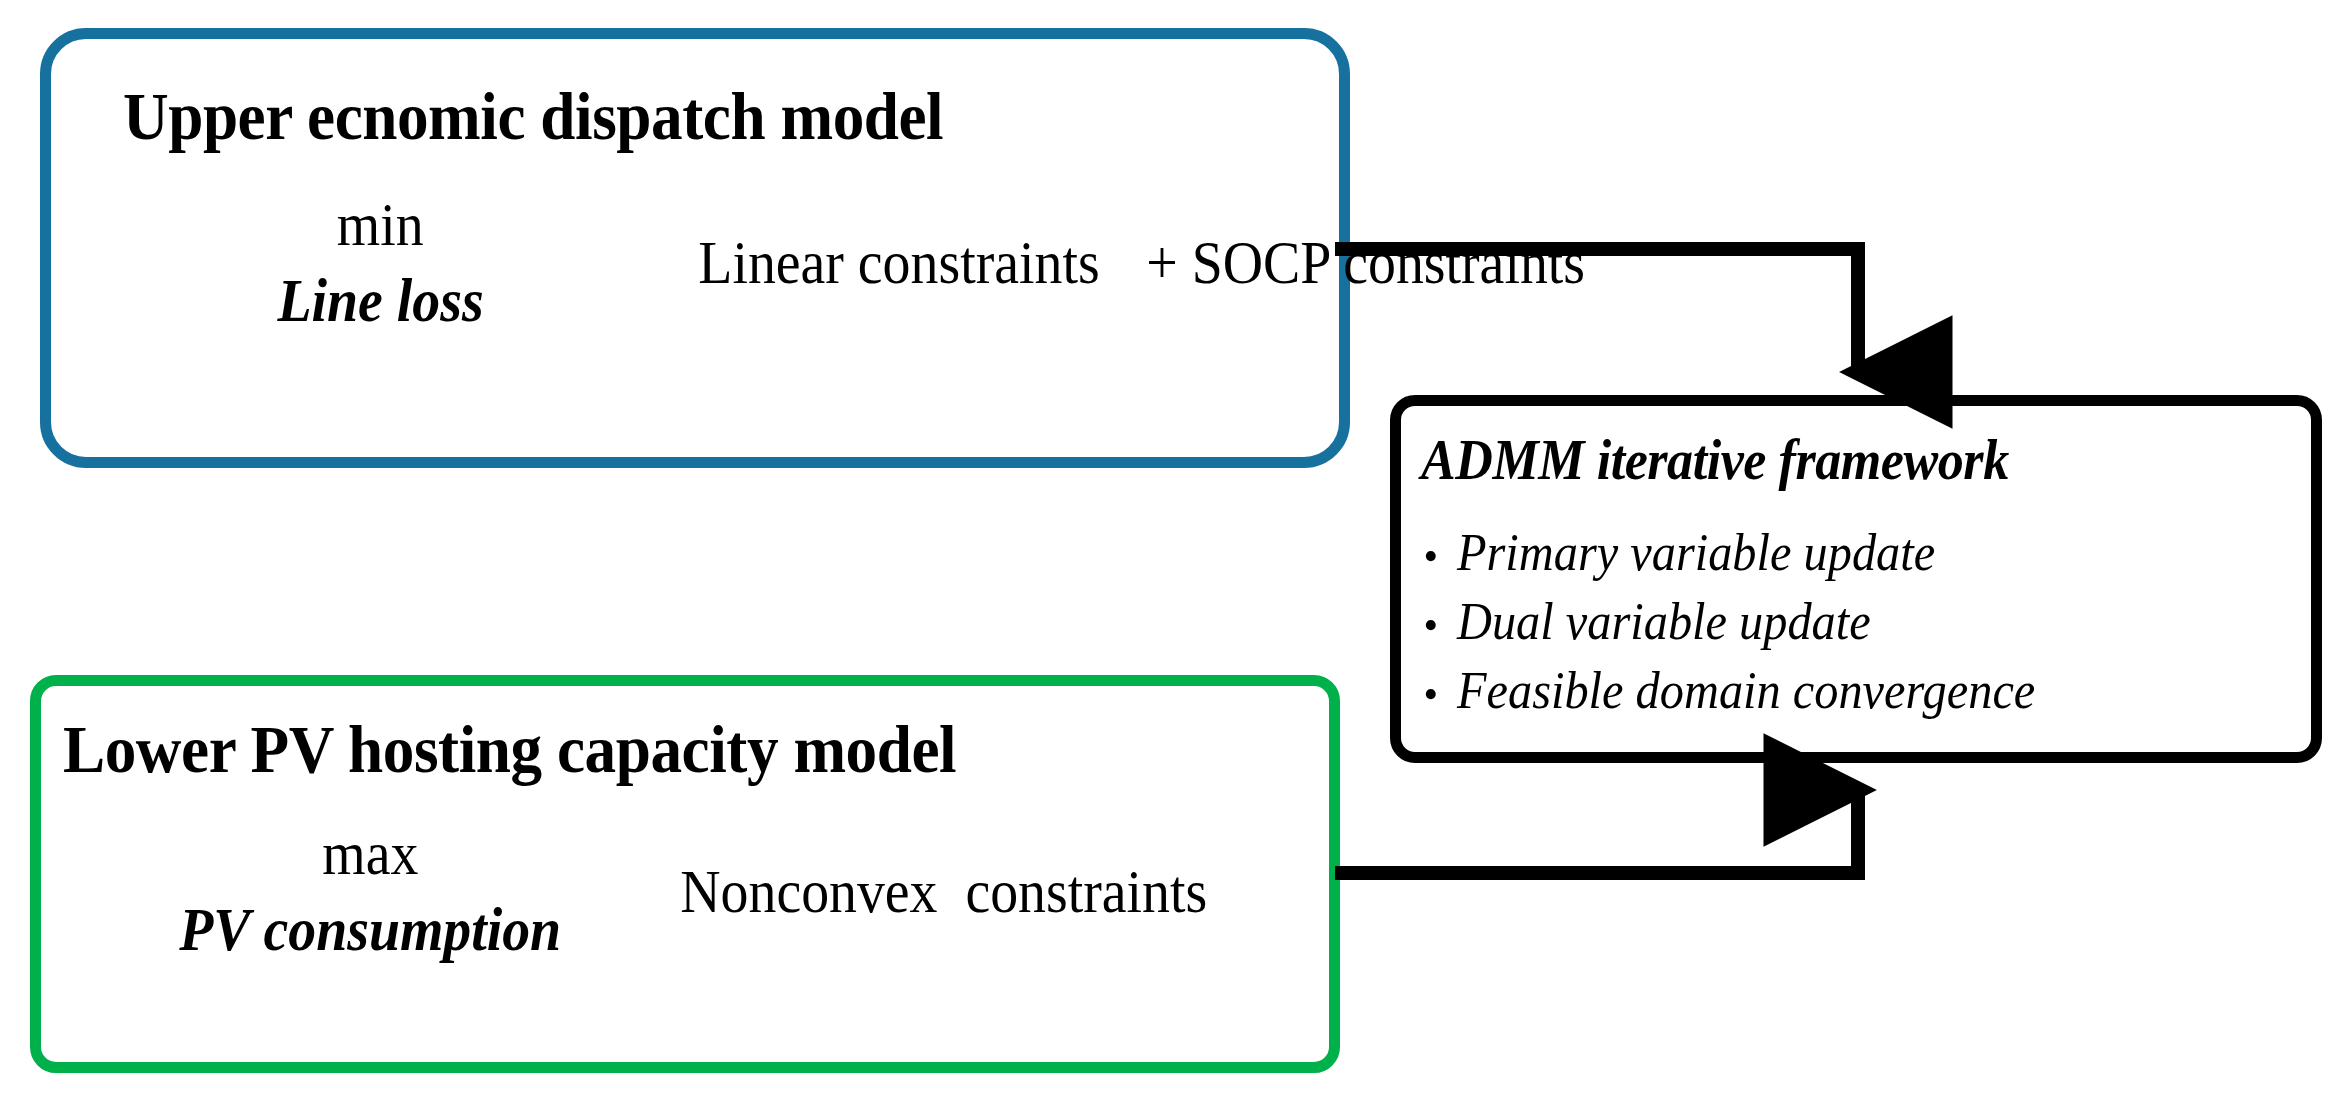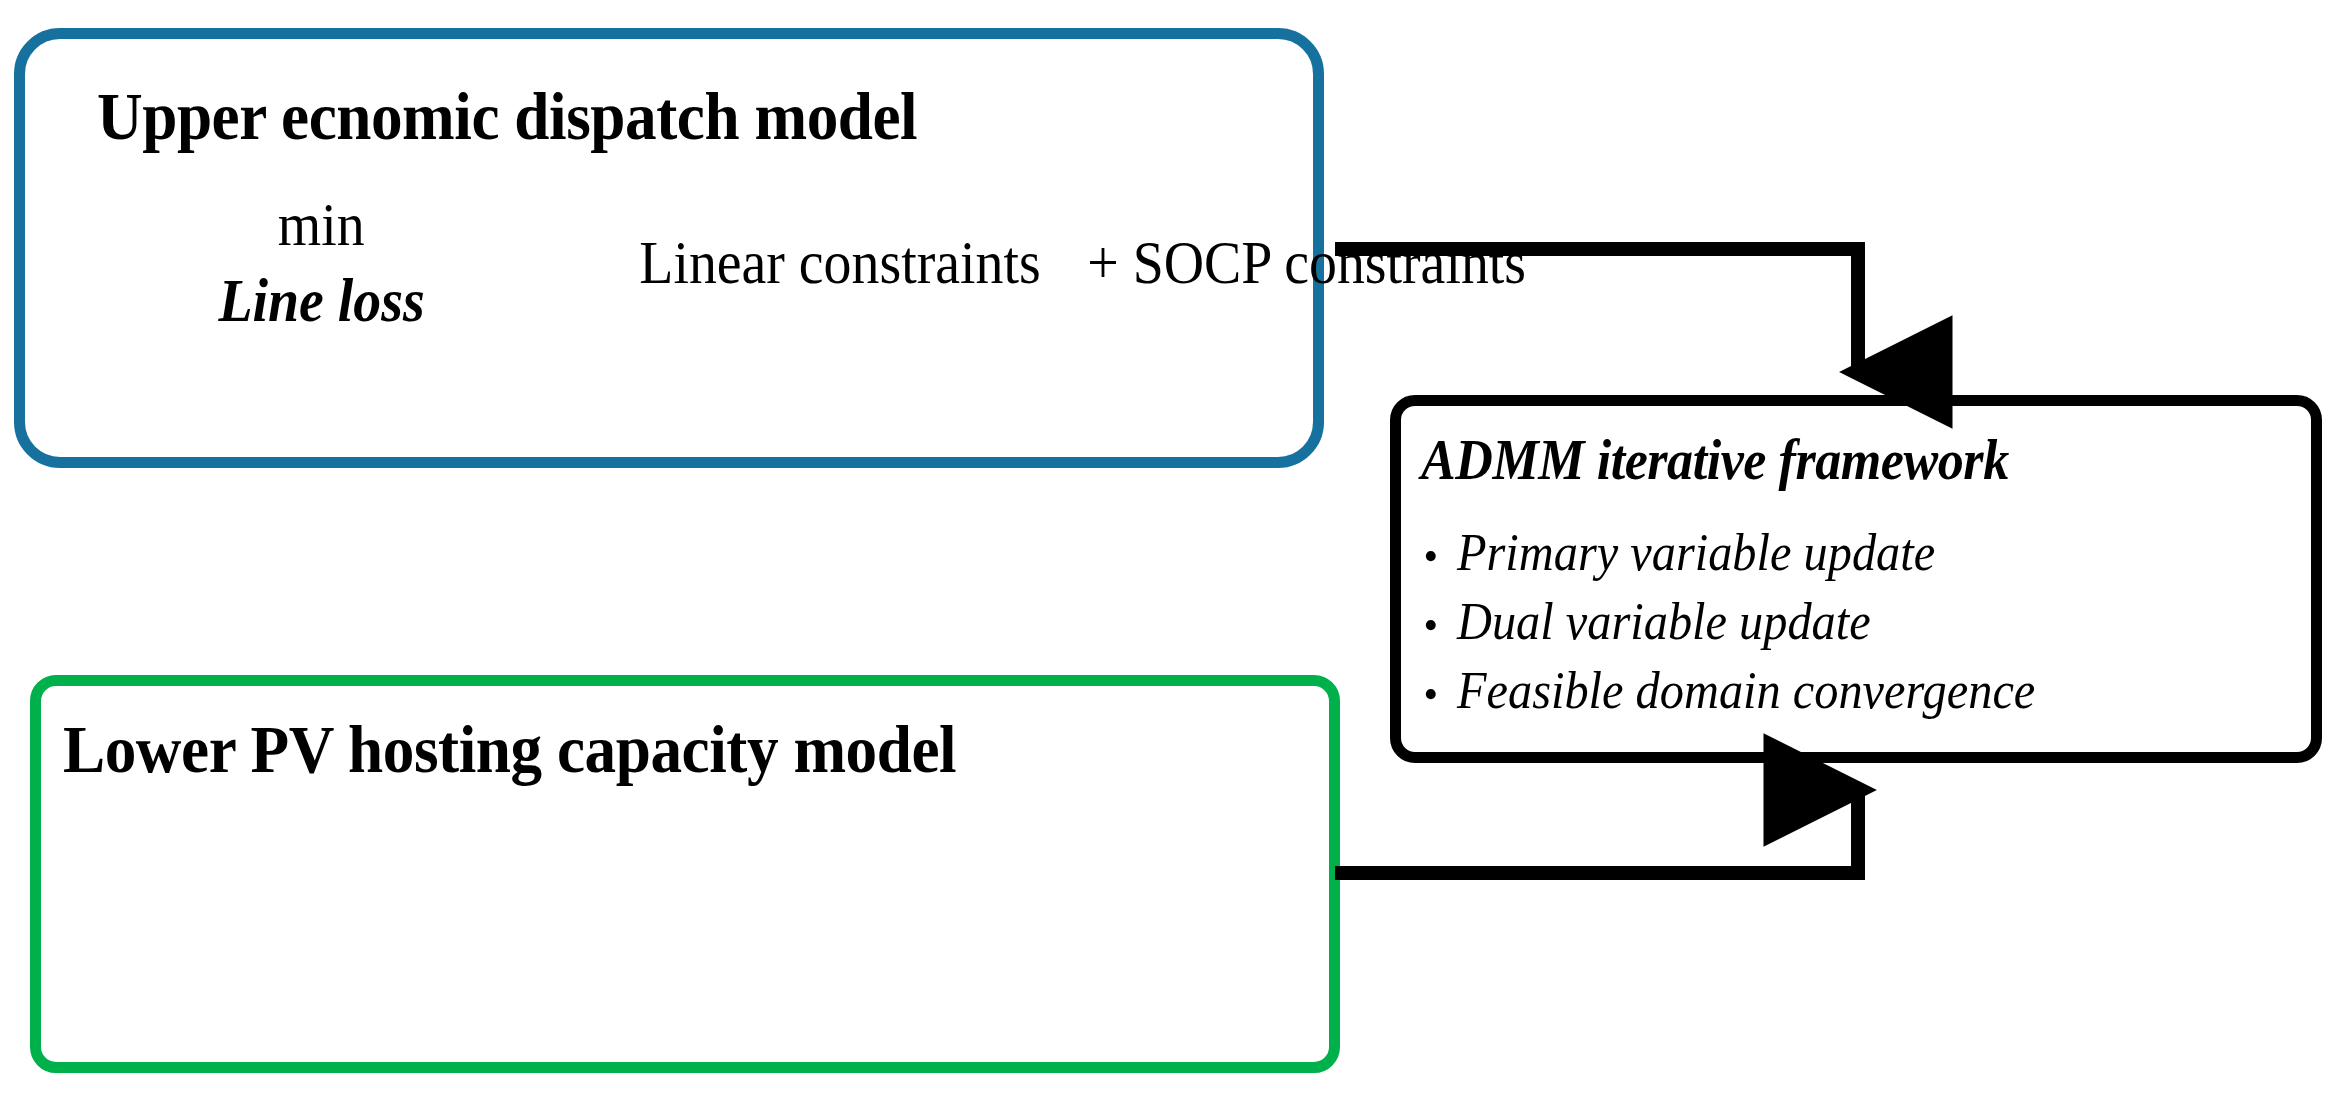--- a/index.html
+++ b/index.html
@@ -20,21 +20,21 @@
 
   
   .node-box {
     position: absolute;
     box-sizing: border-box;
     background: #ffffff;
     border-style: solid;
   }
 
   .box-upper {
-    left: 14px;
+    left: 40px;
     top: 28px;
     width: 1310px;
     height: 440px;
     border-width: 11px;
     border-color: #16719F;
     border-radius: 46px;
   }
 
   .box-lower {
     left: 30px;
@@ -81,20 +81,21 @@
     left: 20px;
     top: 22px;
     font-size: 56px;
   }
 
   
   .model-body {
     position: absolute;
     display: flex;
     width: 100%;
+    padding-left: 33px;
   }
   .body-upper { left: 0; top: 148px; }
   .body-lower { left: 0; top: 130px; }
 
   .col-obj {
     width: 46%;
     display: flex;
     flex-direction: column;
     align-items: center;
     justify-content: flex-start;
@@ -184,20 +185,30 @@
       <div class="col-cons">
         <div class="cons-line">Linear  constraints</div>
         <div class="cons-line">+ SOCP  constraints</div>
       </div>
     </div>
   </div>
 
   <div class="node-box box-lower">
     <div class="box-title title-lower">Lower PV hosting capacity model</div>
 
+    <div class="model-body body-lower">
+      <div class="col-obj">
+        <div class="line-plain">max</div>
+        <div class="line-emph">PV consumption</div>
+      </div>
+      <div class="col-cons">
+        <div class="cons-line">Nonconvex</div>
+        <div class="cons-line">constraints</div>
+      </div>
+    </div>
   </div>
 
   <div class="node-box box-admm">
     <div class="box-title title-admm">ADMM iterative framework</div>
 
     <ul class="admm-list">
       <li class="admm-item">
         <span class="admm-bullet">•</span>
         <span class="admm-text">Primary variable update</span>
       </li>

